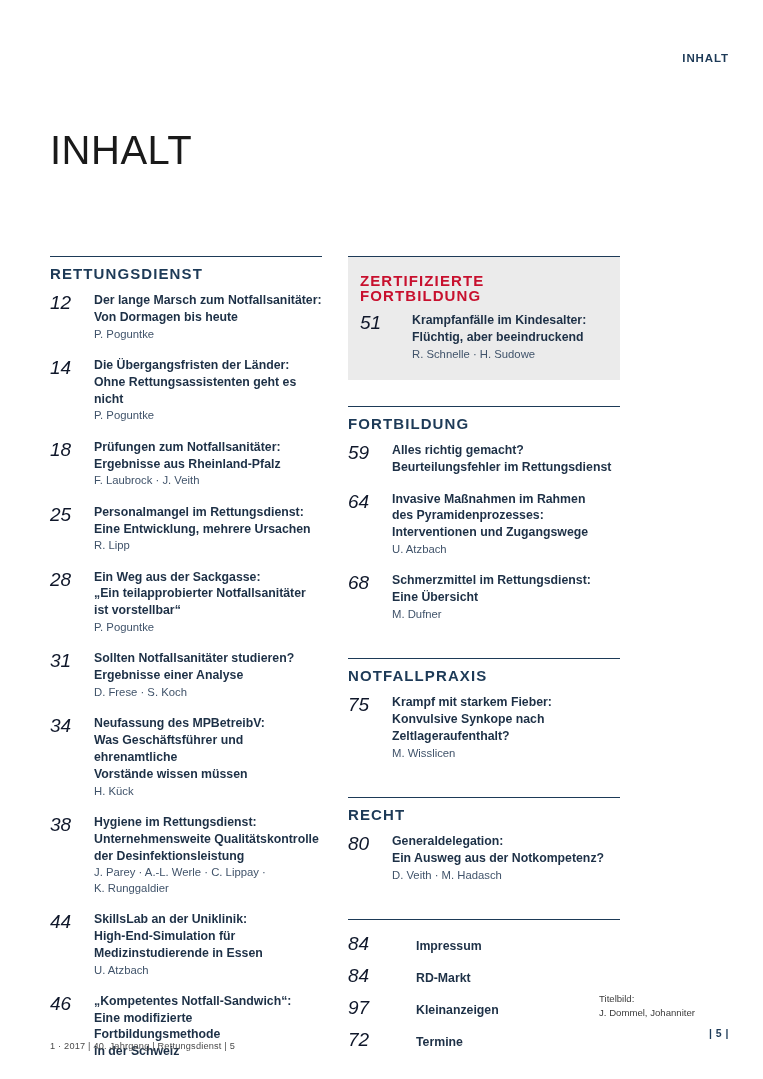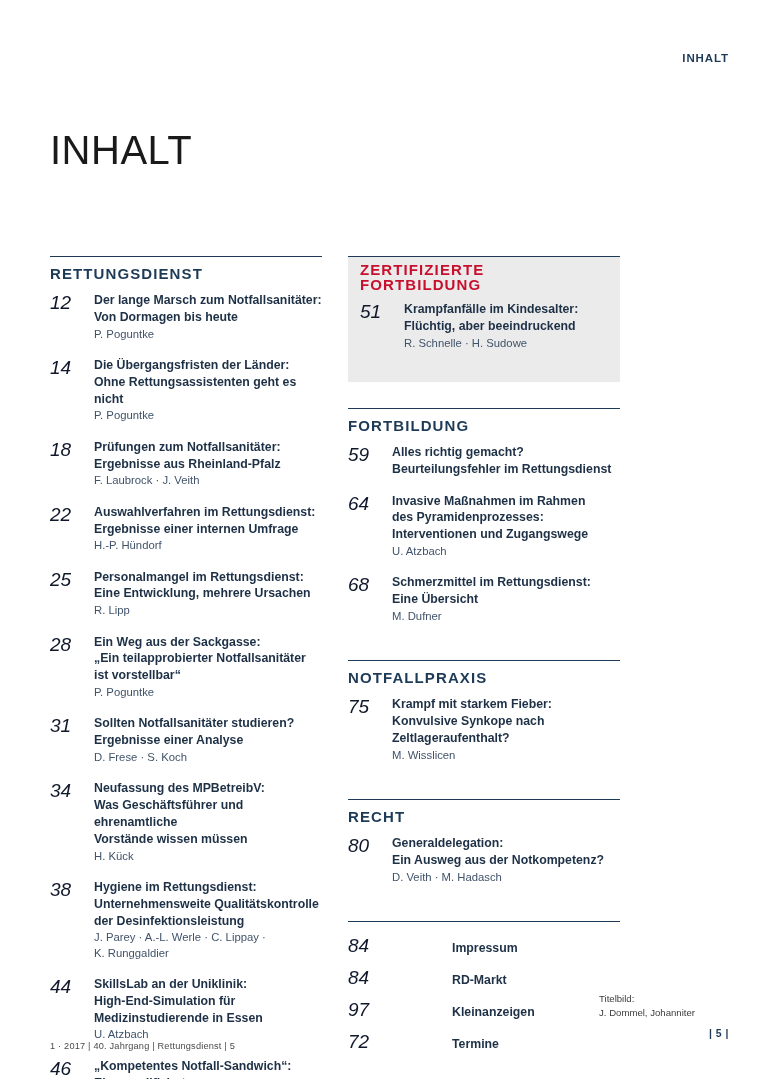--- a/index.html
+++ b/index.html
@@ -94,43 +94,42 @@
     font-size: 11.3px;
     font-weight: normal;
     color: #40536a;
     line-height: 1.35;
     margin-top: 1px;
   }
 
   
   .cert-box {
     background: #ebebeb;
-    padding: 5px 12px 14px 12px;
+    padding: 16px 12px 14px 12px;
     margin-bottom: 26px;
   }
   .cert-box .section-title { margin: 0 0 9px 0; }
-  .cert-box .entry { margin-bottom: 17px; }
+  .cert-box .entry { margin-bottom: 4px; gap: 8px; }
   .cert-box .entry-page { width: 44px; flex: 0 0 44px; }
 
   .section-gap { height: 21px; }
   .section-gap-sm { height: 14px; }
 
   
   .simple-entry {
     display: flex;
     margin-bottom: 13px;
     align-items: baseline;
     gap: 24px;
   }
   .simple-entry .entry-page { padding-top: 0; }
   .simple-entry .simple-label {
     font-size: 12.3px;
     font-weight: bold;
     color: #1d3046;
-    margin-left: 36px;
   }
 
   
   .credit {
     position: absolute;
     right: 34px;
     top: 992px;
     text-align: left;
     font-size: 9.6px;
     line-height: 1.45;
@@ -185,27 +184,20 @@
             </div>
           </div>
           <div class="entry">
             <div class="entry-page">18</div>
             <div class="entry-body">
               <div class="entry-title">Prüfungen zum Notfallsanitäter:<br>Ergebnisse aus Rheinland-Pfalz</div>
               <div class="entry-authors">F. Laubrock · J. Veith</div>
             </div>
           </div>
           <div class="entry">
-            <div class="entry-page">22</div>
-            <div class="entry-body">
-              <div class="entry-title">Auswahlverfahren im Rettungsdienst:<br>Ergebnisse einer internen Umfrage</div>
-              <div class="entry-authors">H.-P. Hündorf</div>
-            </div>
-          </div>
-          <div class="entry">
             <div class="entry-page">25</div>
             <div class="entry-body">
               <div class="entry-title">Personalmangel im Rettungsdienst:<br>Eine Entwicklung, mehrere Ursachen</div>
               <div class="entry-authors">R. Lipp</div>
             </div>
           </div>
           <div class="entry">
             <div class="entry-page">28</div>
             <div class="entry-body">
               <div class="entry-title">Ein Weg aus der Sackgasse:<br>„Ein teilapprobierter Notfallsanitäter<br>ist vorstellbar“</div>

